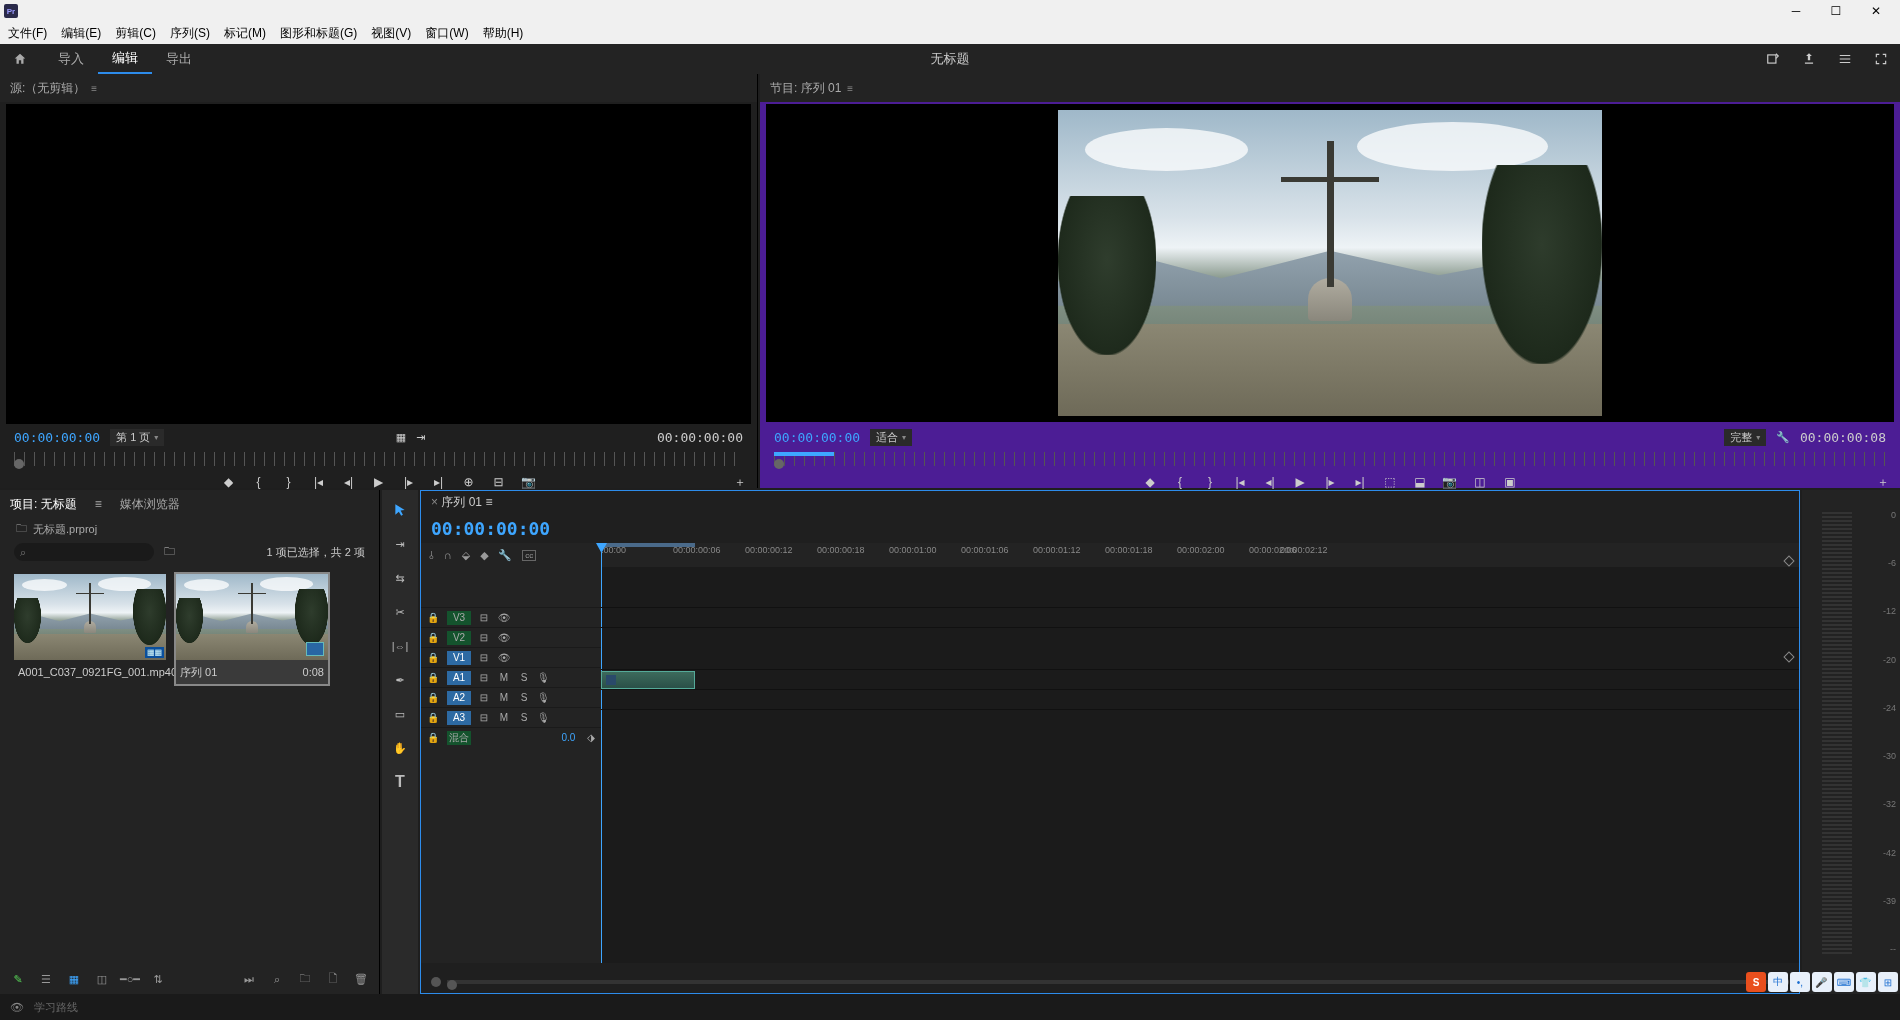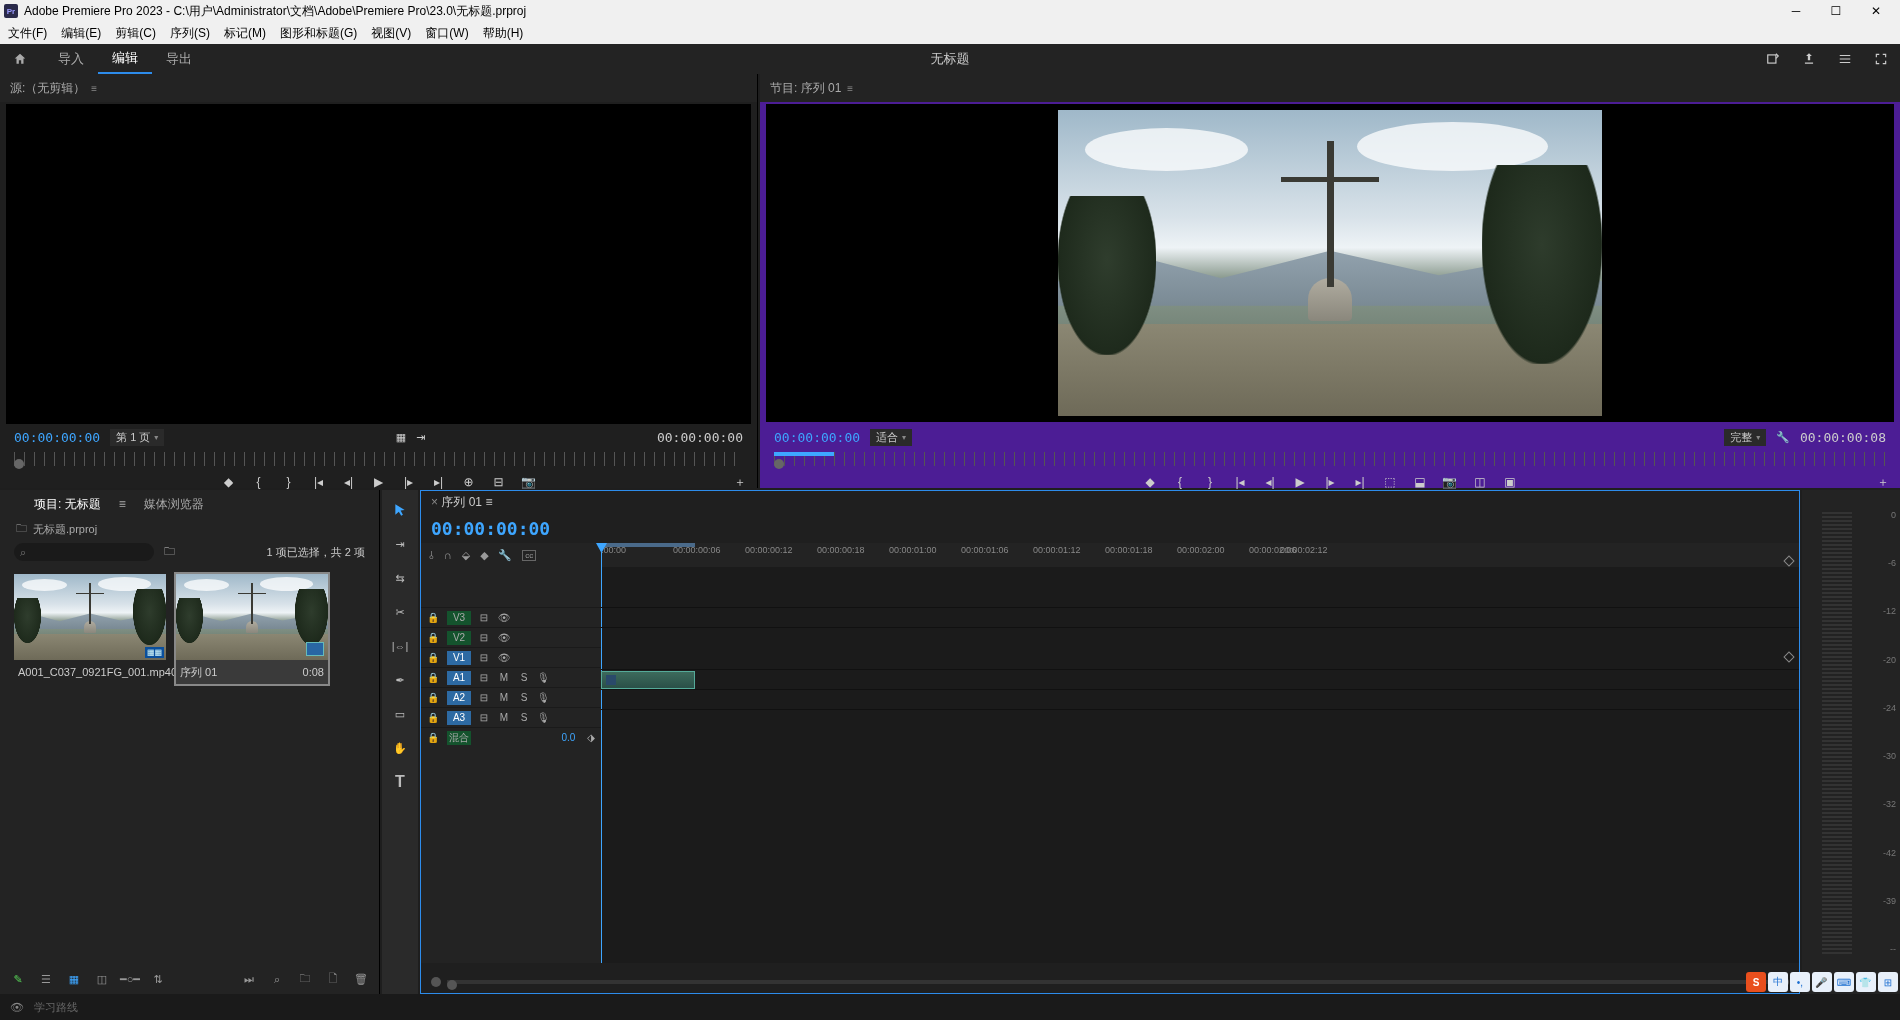--- a/index.html
+++ b/index.html
@@ -43,21 +43,21 @@
 .preview .cross-v{position:absolute;left:49.5%;top:10%;width:1.2%;height:48%;background:#3a3a34;}
 .preview .cross-h{position:absolute;left:41%;top:22%;width:18%;height:1.5%;background:#3a3a34;}
 .preview .base{position:absolute;left:46%;top:55%;width:8%;height:14%;background:linear-gradient(180deg,#b0aca0,#8a877c);border-radius:50% 50% 10% 10%;}
 .preview .ground{position:absolute;left:0;right:0;bottom:0;height:30%;background:linear-gradient(180deg,#8b8773,#6e6a58);}
 .preview .cloud{position:absolute;background:rgba(255,255,255,.75);border-radius:50%;}
 .preview .c1{left:5%;top:6%;width:30%;height:14%;}
 .preview .c2{left:55%;top:4%;width:35%;height:16%;}
 
 .project-panel{ position:absolute; left:0; top:416px; width:380px; bottom:0; background:#232323; border-right:1px solid #000;}
 .project-panel .tabs{ height:28px; display:flex; align-items:center; padding:0 10px; gap:18px; color:#aaa; font-size:12px;}
-.project-panel .tabs .active{ color:#fff;margin-left:24px;}
+.project-panel .tabs .active{ color:#fff;}
 .project-panel .crumb{ height:22px; display:flex; align-items:center; padding:0 16px; color:#aaa; gap:6px;}
 .project-panel .searchrow{ height:24px; display:flex; align-items:center; padding:0 14px; gap:10px;}
 .project-panel .search{ flex:0 0 140px; height:18px; background:#1a1a1a; border-radius:9px; display:flex; align-items:center; padding:0 6px; color:#777;}
 .project-panel .status{ margin-left:auto; color:#ccc;}
 .bin-grid{ display:flex; gap:10px; padding:10px 14px;}
 .thumb{ width:152px; }
 .thumb .img{ height:86px; position:relative;}
 .thumb .img .preview{width:100%;height:100%;}
 .thumb.selected{ outline:2px solid #888; background:#3a3a3a;}
 .thumb .meta{ height:24px; display:flex; align-items:center; justify-content:space-between; padding:0 4px; color:#ccc; font-size:11px;}
@@ -110,21 +110,20 @@
 .ime div{width:20px;height:20px;font-size:10px;display:flex;align-items:center;justify-content:center;border-radius:3px;}
 .ime .s{background:#e94f1d;color:#fff;font-weight:bold;}
 .ime .b{background:#e8f0fa;color:#1a6dd0;}
 svg{width:14px;height:14px;fill:currentColor;}
 </style>
 </head>
 <body>
 
 <div class="titlebar">
   <span class="pr-icon">Pr</span>
-  <span>Adobe Premiere Pro 2023 - C:\用户\Administrator\文档\Adobe\Premiere Pro\23.0\无标题.prproj</span>
   <div class="wincontrols">
     <div>─</div>
     <div>☐</div>
     <div>✕</div>
   </div>
 </div>
 
 <div class="menubar">
   <span>文件(F)</span>
   <span>编辑(E)</span>

